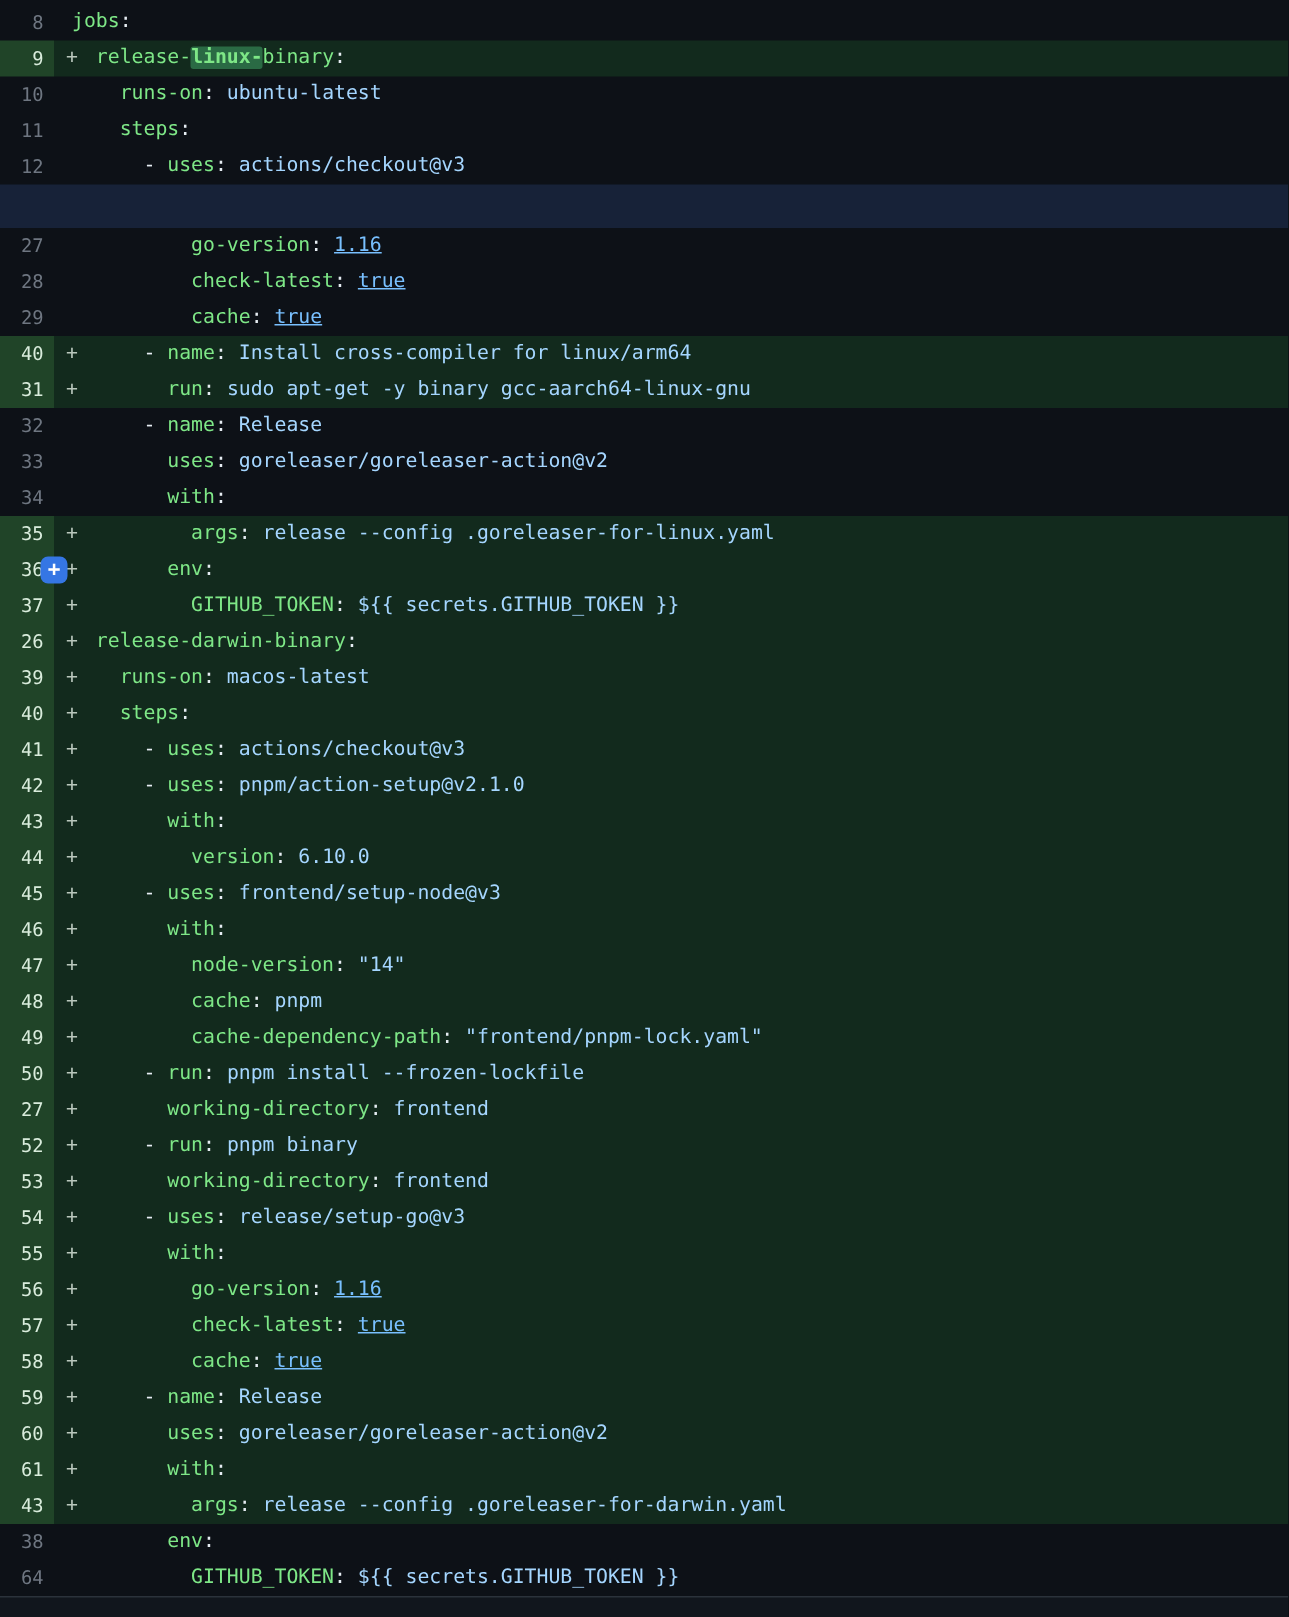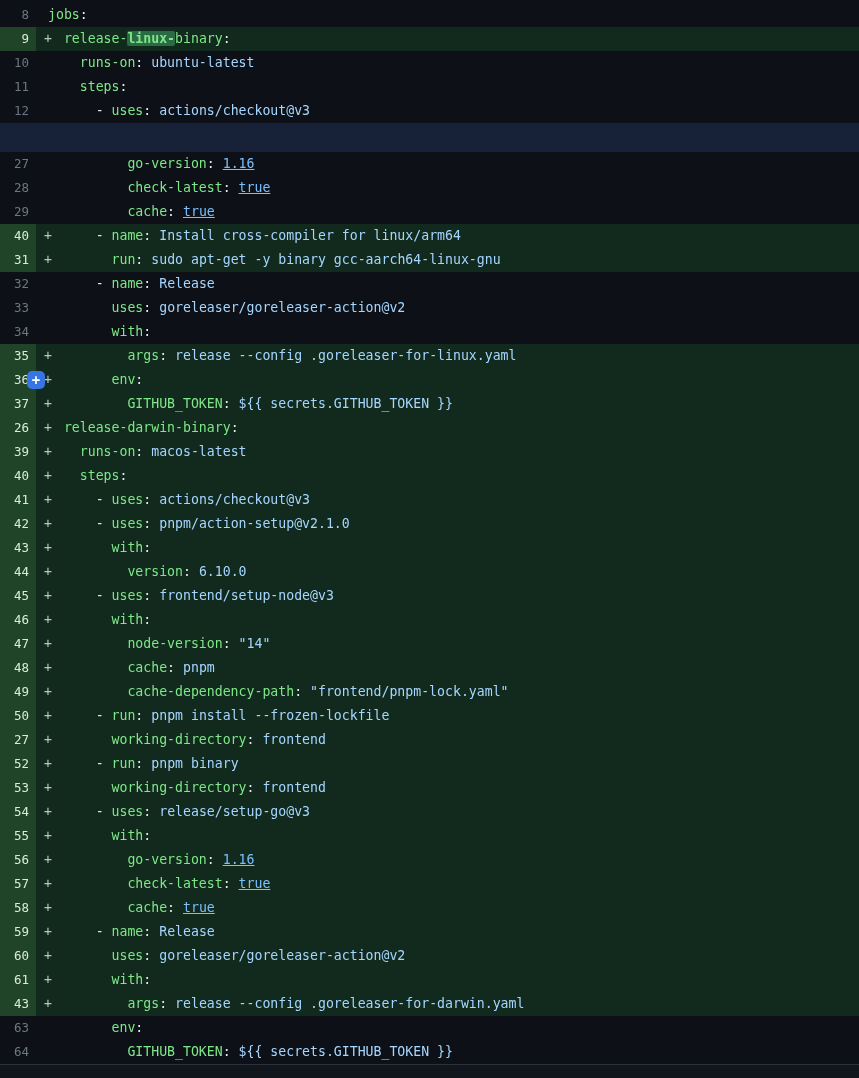--- a/index.html
+++ b/index.html
@@ -77,17 +77,17 @@
       <div class="row added"><div class="num">53</div><div class="code"><span class="sign">+</span><span class="txt"><span class="tk-p">        </span><span class="tk-k">working-directory</span><span class="tk-p">: </span><span class="tk-s">frontend</span></span></div></div>
       <div class="row added"><div class="num">54</div><div class="code"><span class="sign">+</span><span class="txt"><span class="tk-p">      - </span><span class="tk-k">uses</span><span class="tk-p">: </span><span class="tk-s">release/setup-go@v3</span></span></div></div>
       <div class="row added"><div class="num">55</div><div class="code"><span class="sign">+</span><span class="txt"><span class="tk-p">        </span><span class="tk-k">with</span><span class="tk-p">:</span></span></div></div>
       <div class="row added"><div class="num">56</div><div class="code"><span class="sign">+</span><span class="txt"><span class="tk-p">          </span><span class="tk-k">go-version</span><span class="tk-p">: </span><span class="tk-b">1.16</span></span></div></div>
       <div class="row added"><div class="num">57</div><div class="code"><span class="sign">+</span><span class="txt"><span class="tk-p">          </span><span class="tk-k">check-latest</span><span class="tk-p">: </span><span class="tk-b">true</span></span></div></div>
       <div class="row added"><div class="num">58</div><div class="code"><span class="sign">+</span><span class="txt"><span class="tk-p">          </span><span class="tk-k">cache</span><span class="tk-p">: </span><span class="tk-b">true</span></span></div></div>
       <div class="row added"><div class="num">59</div><div class="code"><span class="sign">+</span><span class="txt"><span class="tk-p">      - </span><span class="tk-k">name</span><span class="tk-p">: </span><span class="tk-s">Release</span></span></div></div>
       <div class="row added"><div class="num">60</div><div class="code"><span class="sign">+</span><span class="txt"><span class="tk-p">        </span><span class="tk-k">uses</span><span class="tk-p">: </span><span class="tk-s">goreleaser/goreleaser-action@v2</span></span></div></div>
       <div class="row added"><div class="num">61</div><div class="code"><span class="sign">+</span><span class="txt"><span class="tk-p">        </span><span class="tk-k">with</span><span class="tk-p">:</span></span></div></div>
       <div class="row added"><div class="num">43</div><div class="code"><span class="sign">+</span><span class="txt"><span class="tk-p">          </span><span class="tk-k">args</span><span class="tk-p">: </span><span class="tk-s">release --config .goreleaser-for-darwin.yaml</span></span></div></div>
-      <div class="row"><div class="num">63</div><div class="code"><span class="txt"><span class="tk-p">        </span><span class="tk-k">env</span><span class="tk-p">:</span></span></div></div>
+      <div class="row"><div class="num">38</div><div class="code"><span class="txt"><span class="tk-p">        </span><span class="tk-k">env</span><span class="tk-p">:</span></span></div></div>
       <div class="row"><div class="num">64</div><div class="code"><span class="txt"><span class="tk-p">          </span><span class="tk-k">GITHUB_TOKEN</span><span class="tk-p">: </span><span class="tk-s">${{ secrets.GITHUB_TOKEN }}</span></span></div></div>
     </div>
   <div class="table-end"></div>
 </div>
 
 </body></html>

